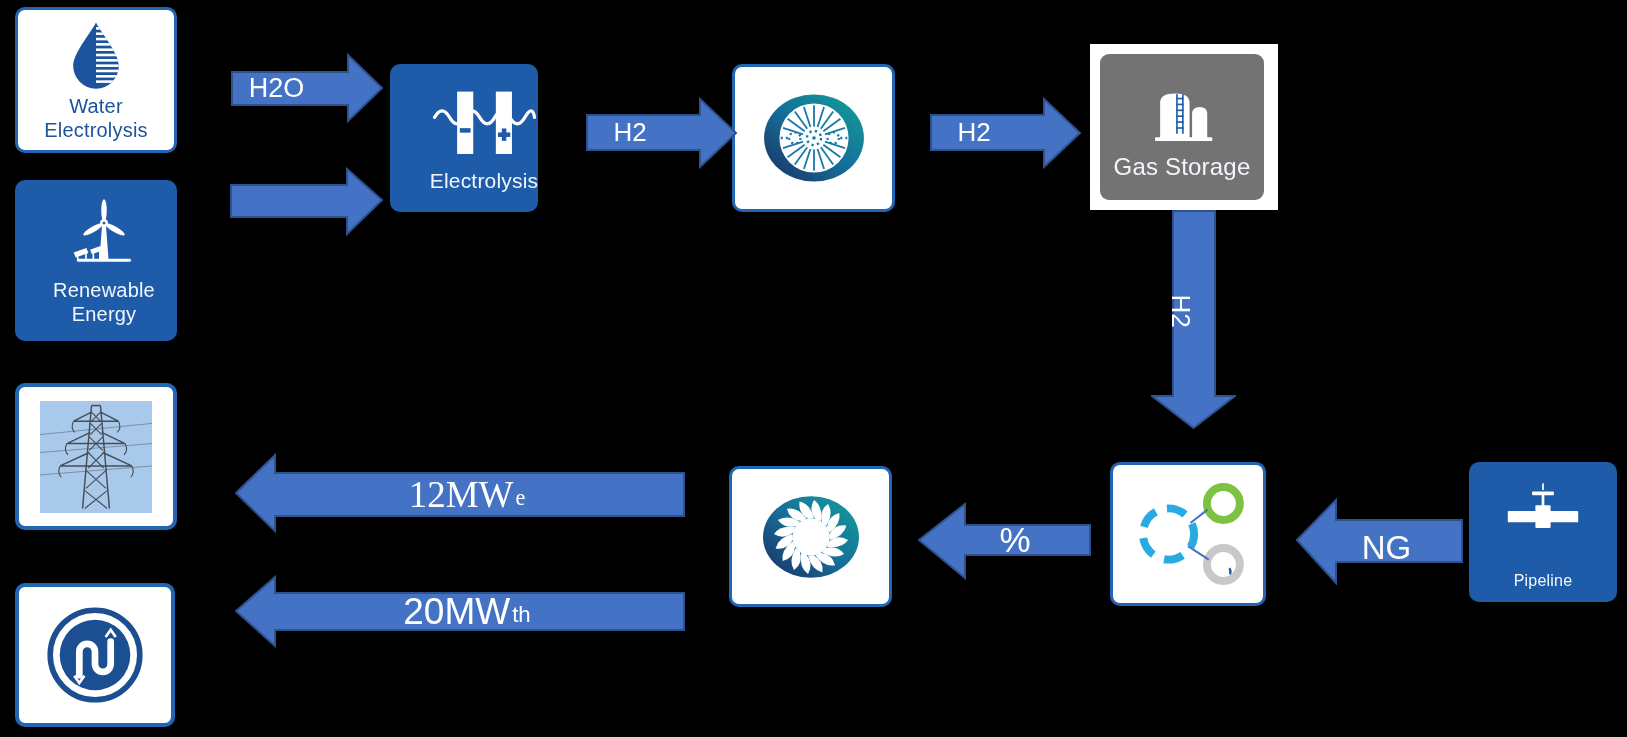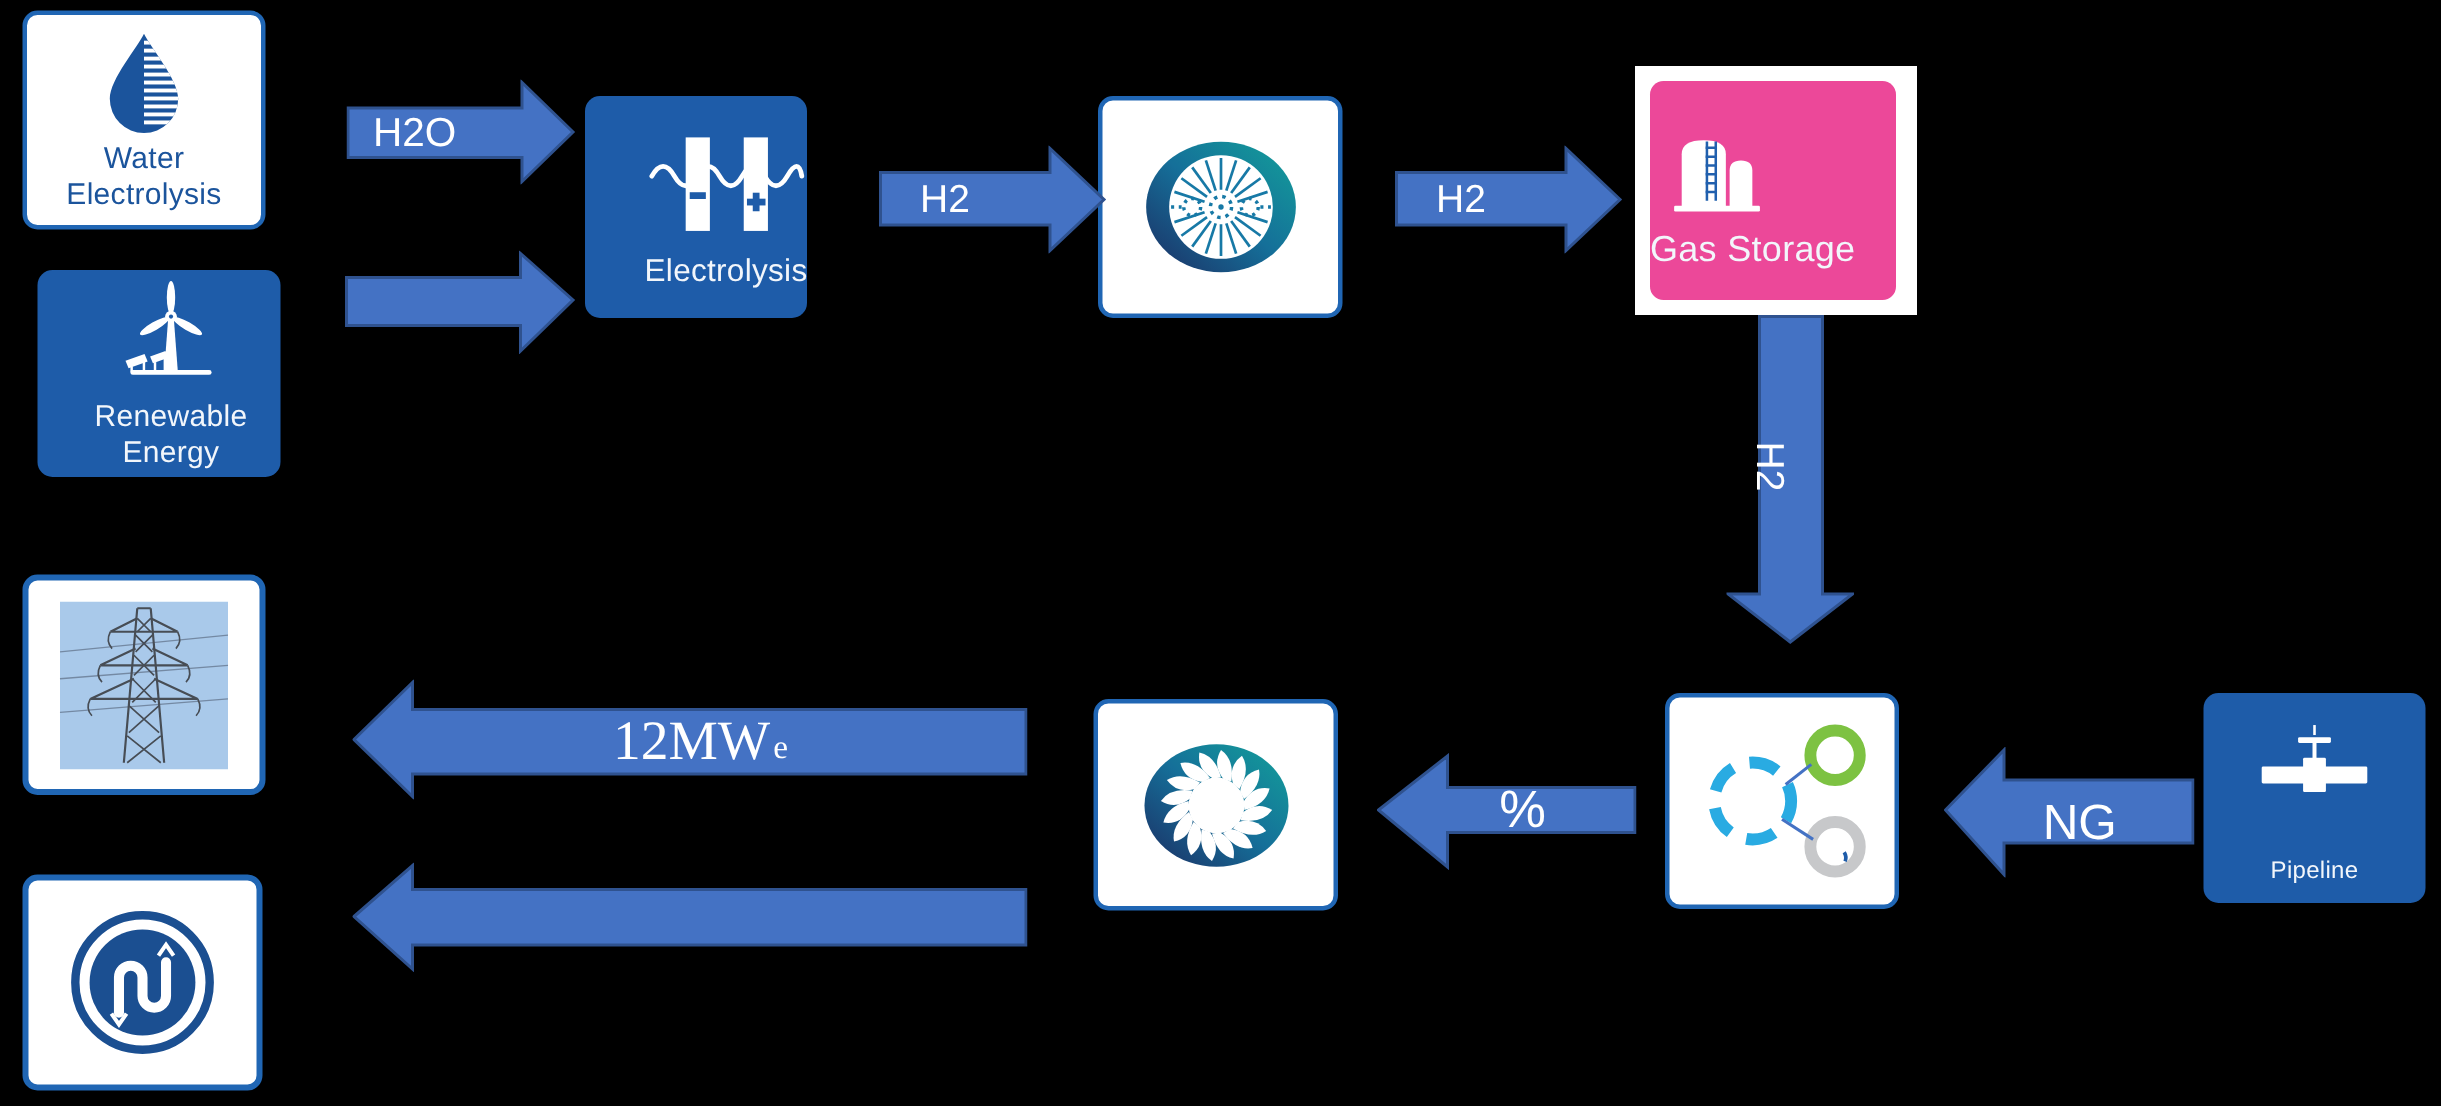--- a/index.html
+++ b/index.html
@@ -20,22 +20,22 @@
   .arrow svg { display:block; width:100%; height:100%; }
   .flow-label {
     position:absolute; color:#ffffff; text-align:center; white-space:nowrap;
     display:flex; align-items:center; justify-content:center;
   }
   .unit-sub { font-size:0.60em; position:relative; top:0.14em; margin-left:2px; }
   .rot90 { transform:rotate(90deg); }
   .gs-outer { position:absolute; background:#ffffff; }
   .gs-inner {
     position:absolute; left:10px; top:10px; right:14px; bottom:10px;
-    background:#ec4899; border-radius:9px; display:flex; flex-direction:column;
-    align-items:flex-start; justify-content:center;
+    background:#737373; border-radius:9px; display:flex; flex-direction:column;
+    align-items:center; justify-content:center;
   }
 </style>
 </head>
 <body>
 
 <div class="stage">
 
   <div class="node white-card" style="left:15px; top:7px; width:162px; height:146px;">
     <svg width="76" height="76" viewBox="0 0 100 100">
       <defs>
@@ -54,21 +54,21 @@
         <rect x="50" y="54" width="36" height="3.4"></rect>
           <rect x="50" y="61" width="36" height="3.4"></rect>
         <rect x="50" y="68" width="36" height="3.4"></rect>
           <rect x="50" y="75" width="36" height="3.4"></rect>
         <rect x="50" y="82" width="36" height="3.4"></rect>
       </g>
     </svg>
     <div class="node-label dark-label">Water Electrolysis</div>
   </div>
 
-  <div class="node blue-card" style="left:25px; top:180px; width:162px; height:138px;padding-left:16px;">
+  <div class="node blue-card" style="left:15px; top:180px; width:162px; height:161px;padding-left:16px;">
     <svg width="86" height="82" viewBox="0 0 100 100">
       <g transform="translate(50,33)" fill="#ffffff">
         <ellipse rx="3.4" ry="13.5" cy="-15.5"></ellipse>
         <ellipse rx="3.4" ry="13.5" cy="-15.5" transform="rotate(120)"></ellipse>
         <ellipse rx="3.4" ry="13.5" cy="-15.5" transform="rotate(240)"></ellipse>
         <circle r="4.8"></circle>
         <circle r="1.7" fill="#1E5CA9"></circle>
       </g>
       <polygon points="47.6,36 52.4,36 55.5,77 44.5,77" fill="#ffffff"></polygon>
       <g fill="#ffffff">
@@ -305,15 +305,19 @@
     <div class="flow-label" style="left:40px; top:20px; width:410px; height:43px; font-size:37px;font-family:Liberation Serif, serif;">
       <span>12MW</span>
         <span class="unit-sub">e</span>
     </div>
   </div>
 
   <div class="arrow" style="left:222px; top:575px; width:450px; height:73px;">
     <svg viewBox="0 0 450 73">
       <polygon points="1,36 40,2 40,18 449,18 449,55 40,55 40,71" fill="#4472C4" stroke="#2F528F" stroke-width="2"></polygon>
     </svg>
+    <div class="flow-label" style="left:40px; top:18px; width:410px; height:37px; font-size:37px;">
+      <span>20MW</span>
+        <span class="unit-sub">th</span>
+    </div>
   </div>
 
 </div>
 
 </body></html>

